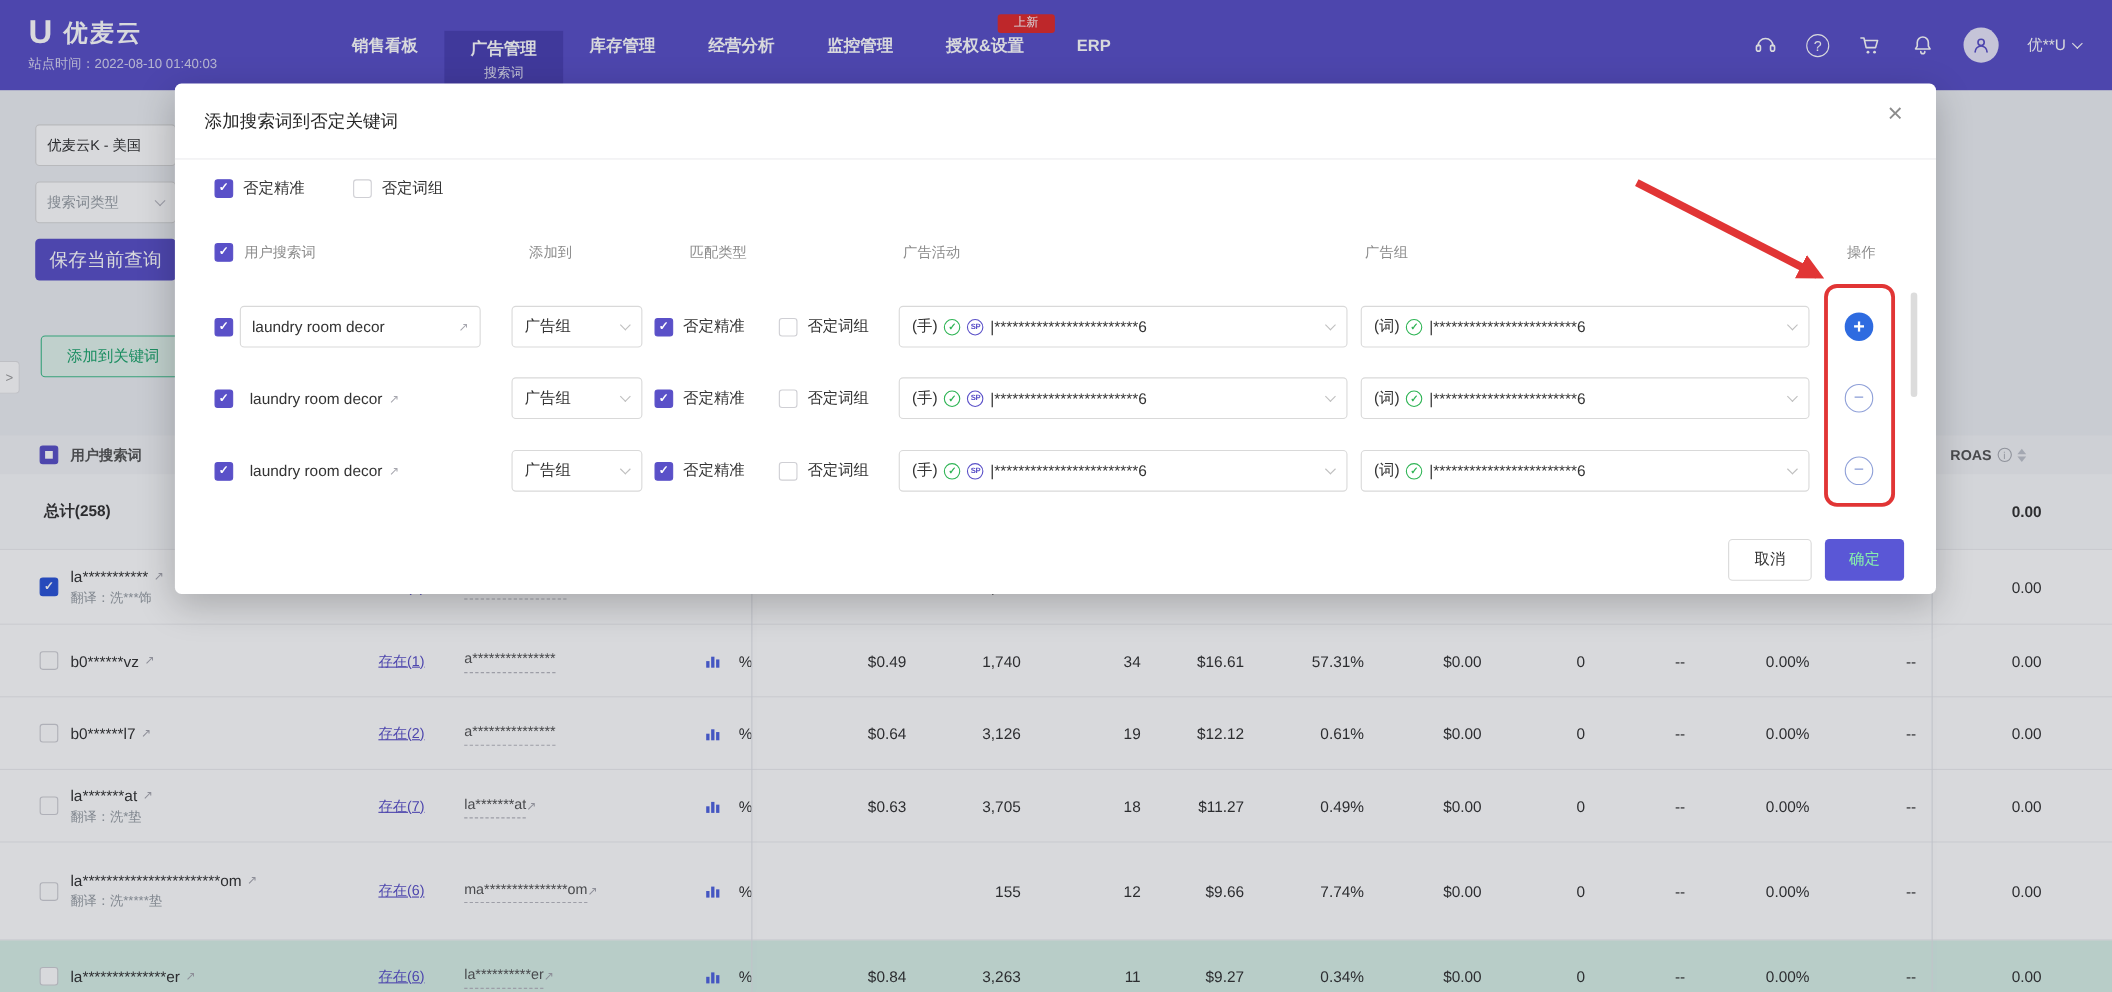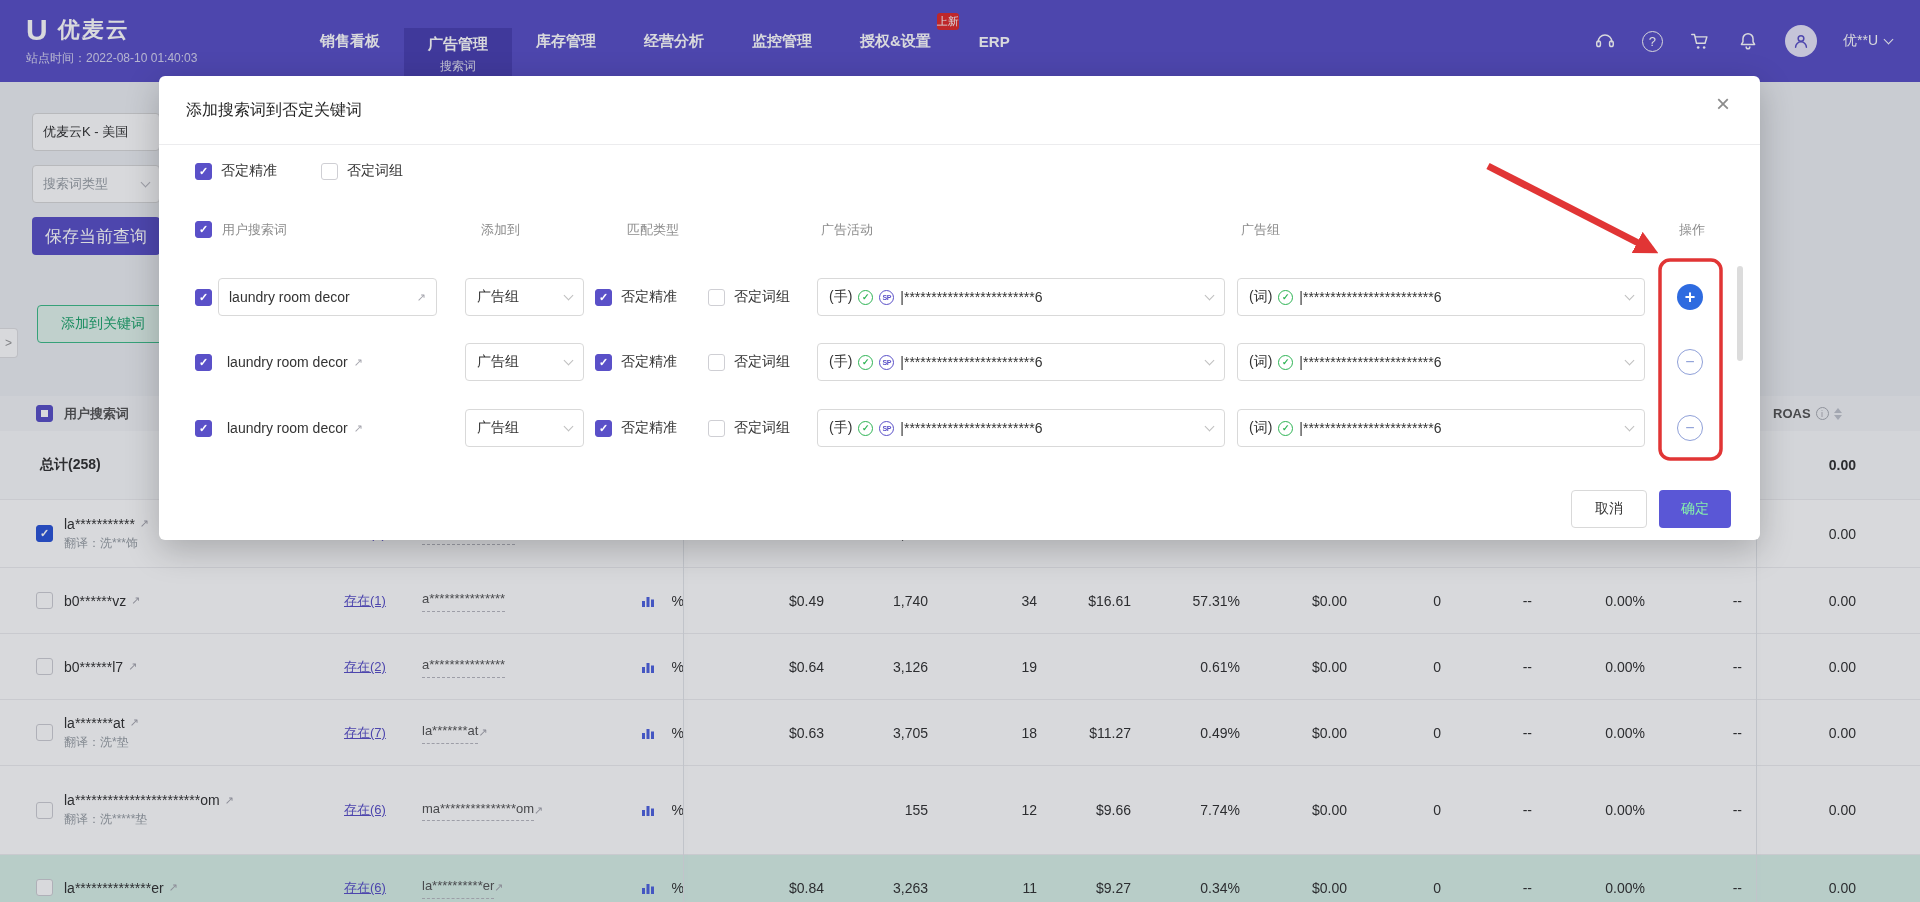--- a/index.html
+++ b/index.html
@@ -14,21 +14,21 @@
   .navbar { position:absolute; top:0; left:0; right:0; height:82px; background:#5a50c8; color:#fff; display:flex; align-items:stretch; z-index:1; }
   .brand { display:flex; flex-direction:column; justify-content:center; padding-left:26px; width:250px; }
   .brand-line { display:flex; align-items:center; gap:10px; }
   .logo-u { font-size:30px; font-weight:700; line-height:1; }
   .brand-name { font-size:22px; font-weight:700; letter-spacing:2px; }
   .site-time { font-size:12px; color:rgba(255,255,255,.75); margin-top:5px; }
   .nav-items { display:flex; align-items:stretch; margin-left:46px; }
   .nav-item { position:relative; display:flex; flex-direction:column; align-items:center; justify-content:center; padding:0 24px; font-size:15px; font-weight:700; cursor:pointer; }
   .nav-item.active { background:#4a41b2;margin-top:28px; }
   .nav-sub { font-size:12px; font-weight:400; color:rgba(255,255,255,.85); margin-top:4px; }
-  .nav-badge { position:absolute; top:13px; right:-4px; background:#e02c2c; color:#fff; font-size:11px; font-weight:400; line-height:1; padding:3px 0; border-radius:3px; }
+  .nav-badge { position:absolute; top:13px; right:-4px; background:#e02c2c; color:#fff; font-size:11px; font-weight:400; line-height:1; padding:3px 15px; border-radius:3px; }
   .nav-right { margin-left:auto; display:flex; align-items:center; gap:26px; padding-right:28px; }
   .nav-ic { width:22px; height:22px; display:block; }
   .help-ic { width:21px; height:21px; border:1.6px solid #fff; border-radius:50%; display:flex; align-items:center; justify-content:center; font-size:13px; color:#fff; }
   .avatar { width:32px; height:32px; border-radius:50%; background:#e9e6fb; display:flex; align-items:center; justify-content:center; }
   .nav-user { display:flex; align-items:center; gap:7px; font-size:14px; cursor:pointer; }
   .chev { display:inline-block; width:7px; height:7px; border-right:1.6px solid currentColor; border-bottom:1.6px solid currentColor; transform:rotate(45deg); margin-top:-4px; }
 
   
   .filter-box { position:absolute; left:32px; width:128px; height:38px; background:#fff; border:1px solid #d9d9d9; border-radius:4px; display:flex; align-items:center; justify-content:space-between; padding:0 10px; font-size:13px; color:#333; }
   .filter-box .chev { color:#b9b9c0; }
@@ -309,20 +309,21 @@
         <svg width="16" height="16" viewBox="0 0 16 16">
           <rect x="2" y="8" width="3" height="6" fill="#4f63e0"></rect>
           <rect x="6.5" y="4" width="3" height="10" fill="#4f63e0"></rect>
           <rect x="11" y="6.5" width="3" height="7.5" fill="#4f63e0"></rect>
         </svg>
       </span>
     <span class="cell c-pct">%</span>
     <span class="cell num n-cpc">$0.64</span>
     <span class="cell num n-imp">3,126</span>
     <span class="cell num n-clk">19</span>
+    <span class="cell num n-spend">$12.12</span>
     <span class="cell num n-rate">0.61%</span>
     <span class="cell num n-v7">$0.00</span>
     <span class="cell num n-v8">0</span>
     <span class="cell num n-v9">--</span>
     <span class="cell num n-v10">0.00%</span>
     <span class="cell num n-v11">--</span>
     <span class="cell num n-roas">0.00</span>
   </div>
 
   <div class="trow" style="top:304px;height:66px;">

